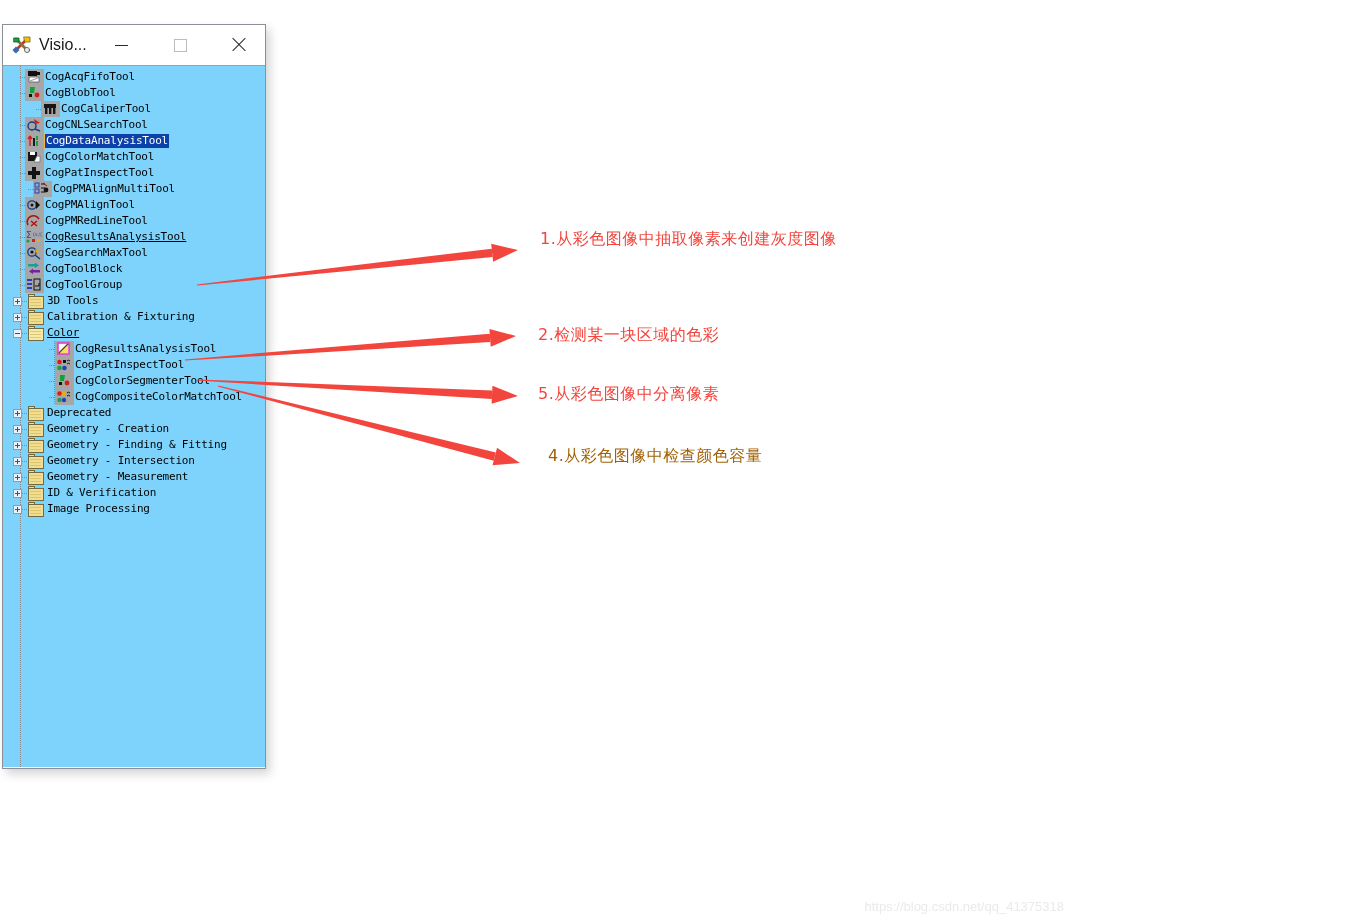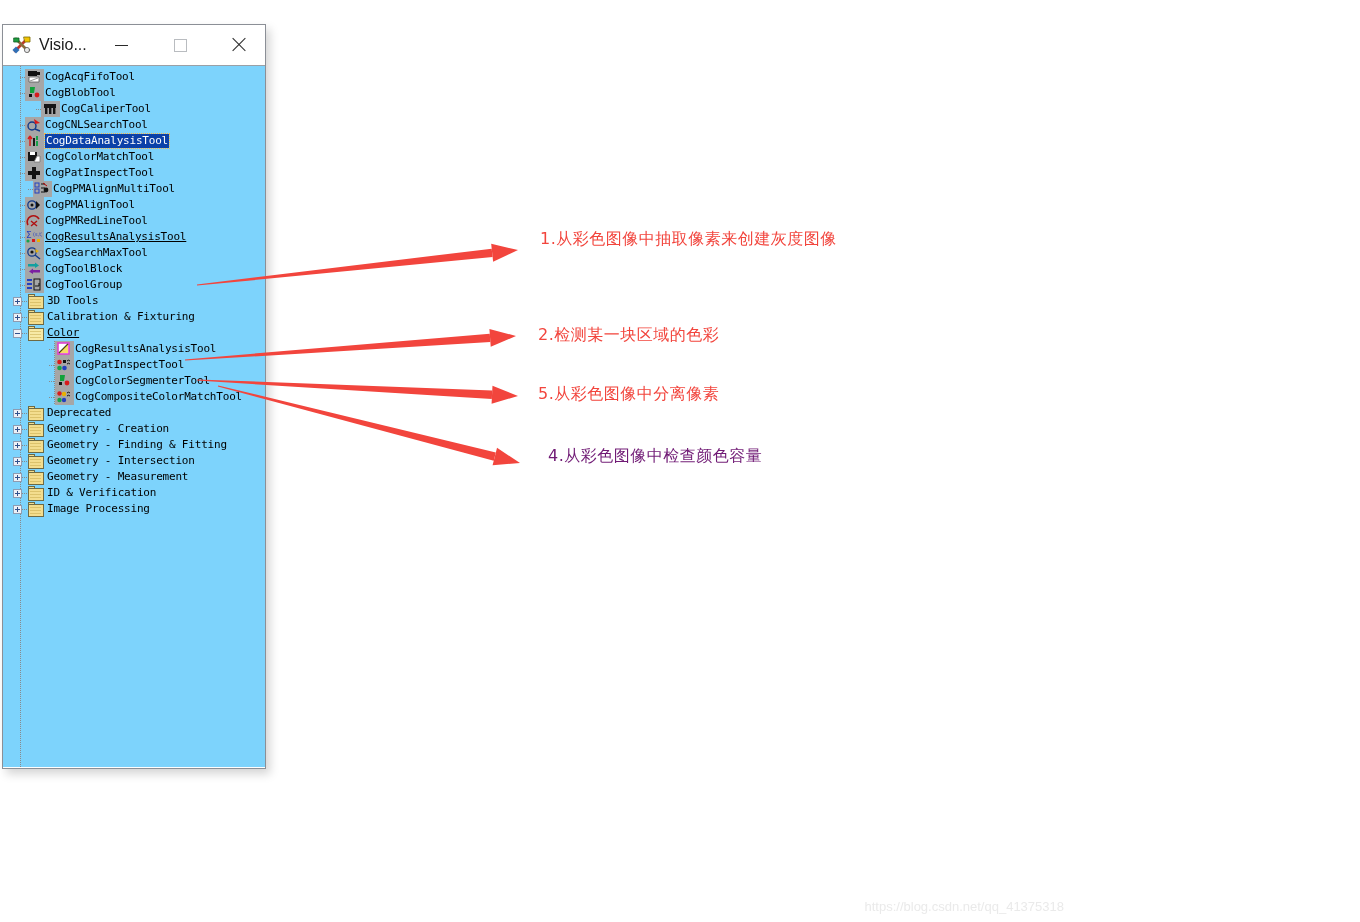--- a/index.html
+++ b/index.html
@@ -586,17 +586,17 @@
      L 494.1883566977612 458.9988664058808
      L 495.42367059811073 454.15386903048386
      L 497.02957866856514 447.85537244246785 Z" fill="#f2453d"></path>
       </g>
     </svg>
 
   <div id="anno-layer">
       <div class="anno" style="left: 540px; top: 229px; color: rgb(242, 69, 61);">1.从彩色图像中抽取像素来创建灰度图像</div>
       <div class="anno" style="left: 538px; top: 325px; color: rgb(242, 69, 61);">2.检测某一块区域的色彩</div>
       <div class="anno" style="left: 538px; top: 384px; color: rgb(242, 69, 61);">5.从彩色图像中分离像素</div>
-      <div class="anno" style="left: 548px; top: 446px; color: #701a75;">4.从彩色图像中检查颜色容量</div>
+      <div class="anno" style="left: 548px; top: 446px; color: #a16207;">4.从彩色图像中检查颜色容量</div>
     </div>
 
   <div id="watermark">https://blog.csdn.net/qq_41375318</div>
 </div>
 
 </body></html>

